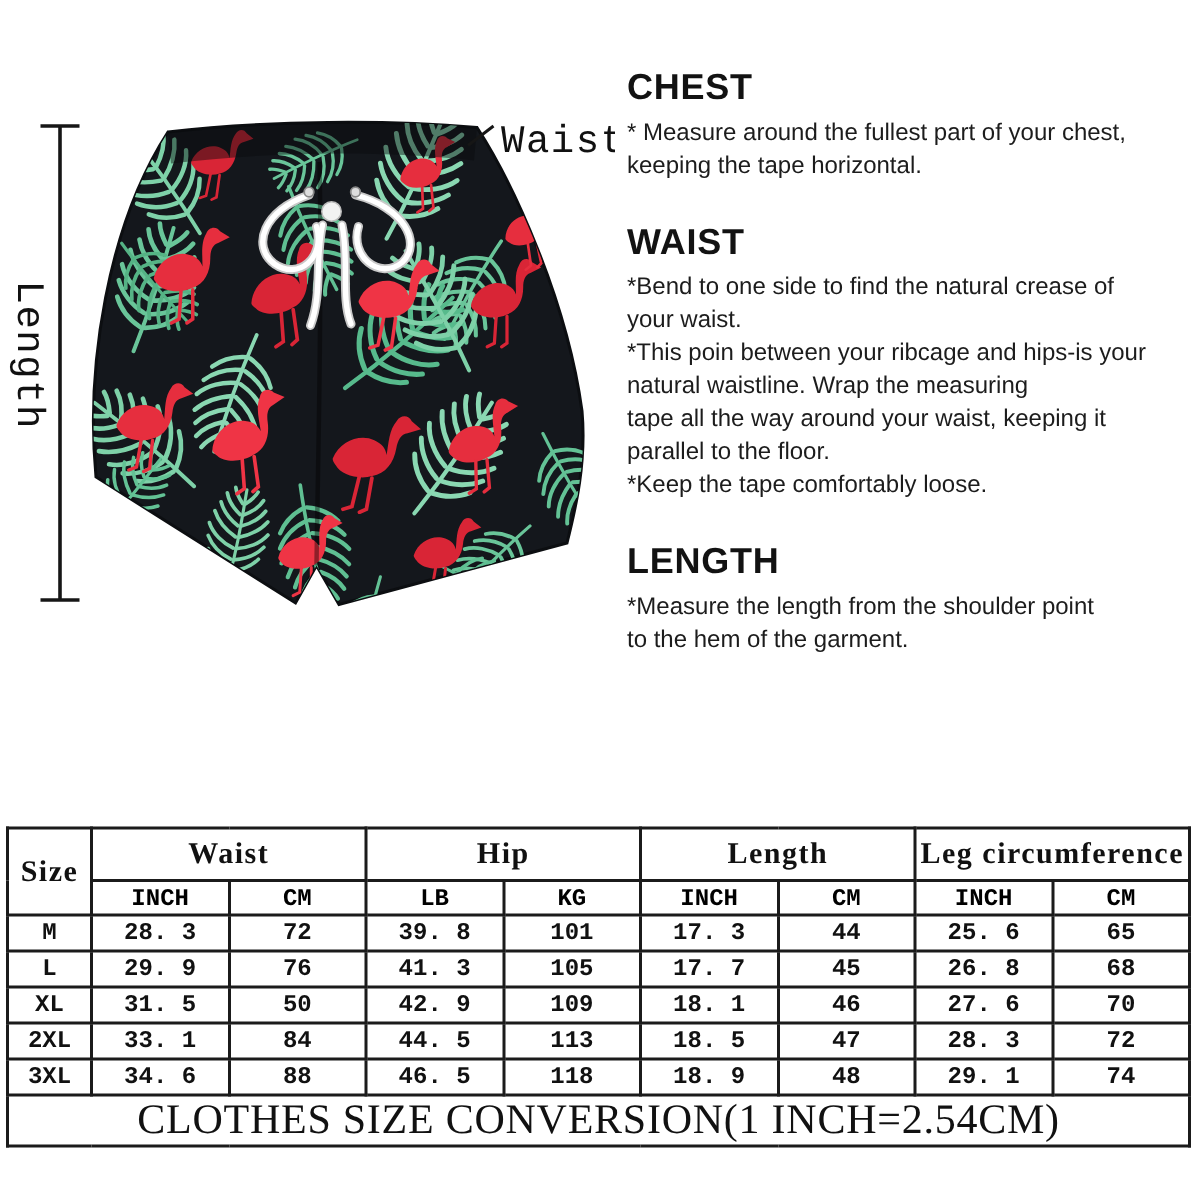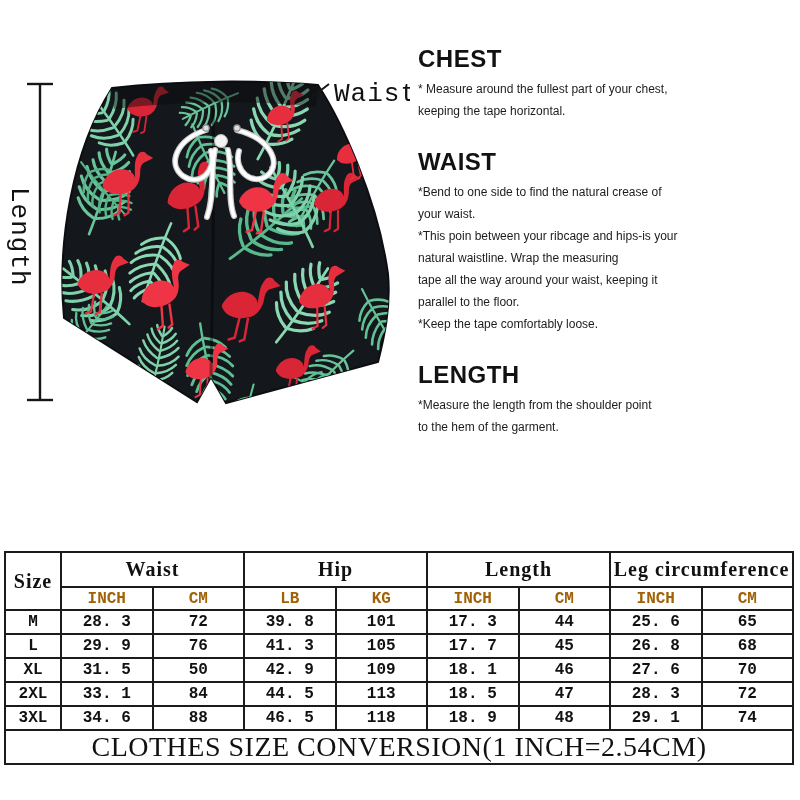--- a/index.html
+++ b/index.html
@@ -11,34 +11,34 @@
   .shorts-svg { position:absolute; left:0; top:0; }
 
   
   .guide { position:absolute; left:418px; top:44px; width:380px; }
   .guide-section { margin:0 0 25px 0; }
   .guide-heading {
     font-size:24px; font-weight:bold; line-height:30px;
     letter-spacing:0.5px; margin:0 0 4px 0; color:#121212;
   }
   .guide-line {
-    font-size:12px; line-height:22px; white-space:nowrap; color:#1c1c1c;
+    font-size:16px; line-height:22px; white-space:nowrap; color:#1c1c1c;
   }
 
   
   .size-chart { position:absolute; left:4px; top:551px; }
   table { border-collapse:collapse; table-layout:fixed; width:788px;padding-left:12px; }
   th, td { border:2px solid #1b1b1b; text-align:center; vertical-align:middle; padding:0; }
   .group-row th {
     height:35px; font-family:"Liberation Serif", serif;
     font-size:20px; font-weight:bold; letter-spacing:1px; color:#111;
   }
   .unit-row th {
     height:23px; font-family:"Liberation Mono", monospace;
-    font-size:16px; font-weight:bold; color:#a16207;
+    font-size:16px; font-weight:bold; color:#000000;
   }
   .data-row td {
     height:24px; font-family:"Liberation Mono", monospace;
     font-size:16px; font-weight:bold; color:#111;
   }
   .footer-row td {
     height:31px; font-family:"Liberation Serif", serif;
     font-size:28px; letter-spacing:0.5px; color:#111;
   }
   .svg-label {

